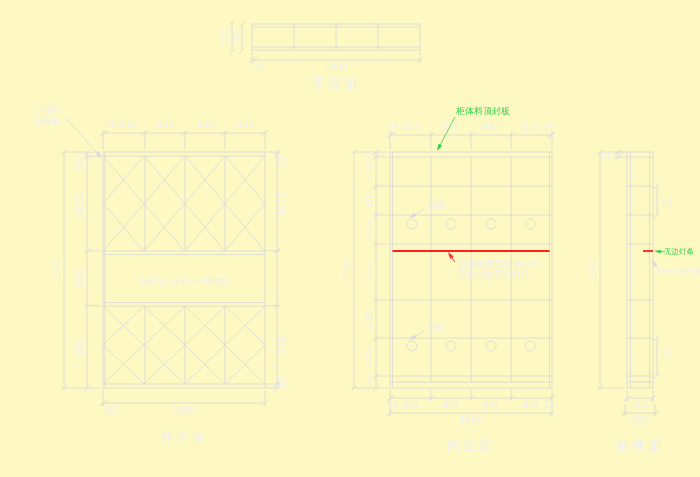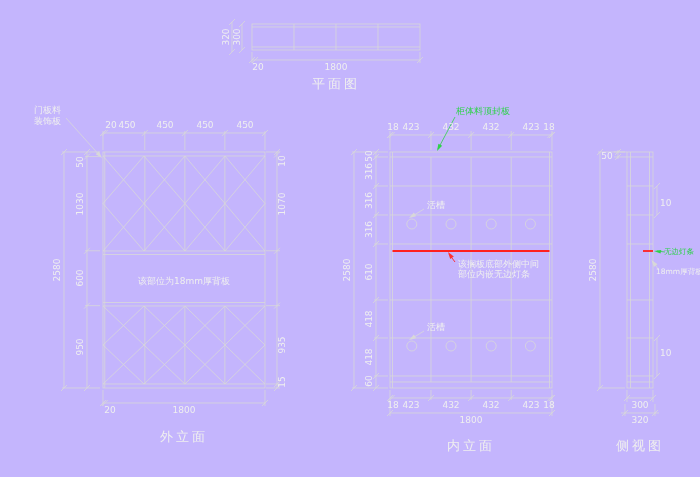--- a/index.html
+++ b/index.html
@@ -1,16 +1,16 @@
 <!DOCTYPE html>
 <html><head>
 <meta charset="utf-8">
 <style>
   html,body{margin:0;padding:0;background:#000;}
-  .canvas{position:relative;width:700px;height:477px;background:#c4b5fd;overflow:hidden;
+  .canvas{position:relative;width:700px;height:477px;background:#fef9c3;overflow:hidden;
           font-family:"DejaVu Sans",sans-serif;}
   svg{display:block}
   svg line,svg polyline,svg rect,svg polygon,svg circle{stroke:#d8d8d8;stroke-width:0.8;fill:none}
   svg polygon.arrow{fill:#d8d8d8;stroke:none}
   svg polygon.arrow-green{fill:#2ed24a;stroke:none}
   svg polygon.arrow-red{fill:#ff3030;stroke:none}
   svg .redln{stroke:#ff2020;stroke-width:1.8}
   svg .greenln{stroke:#2ed24a;stroke-width:0.8}
   text{fill:#efefef;stroke:none;font-family:"DejaVu Sans",sans-serif;font-size:9px}
   text.title{font-size:13px;letter-spacing:3px}

